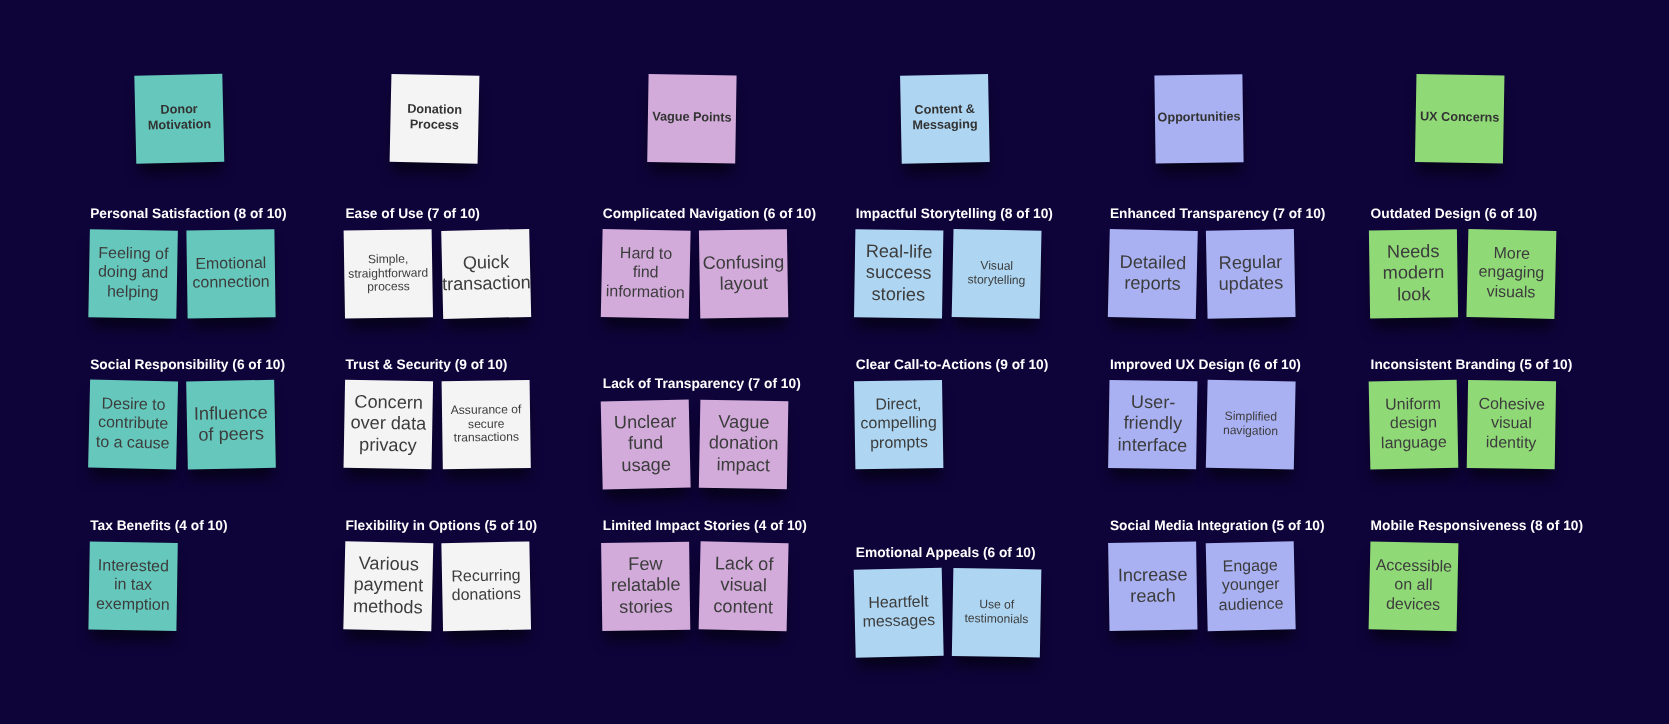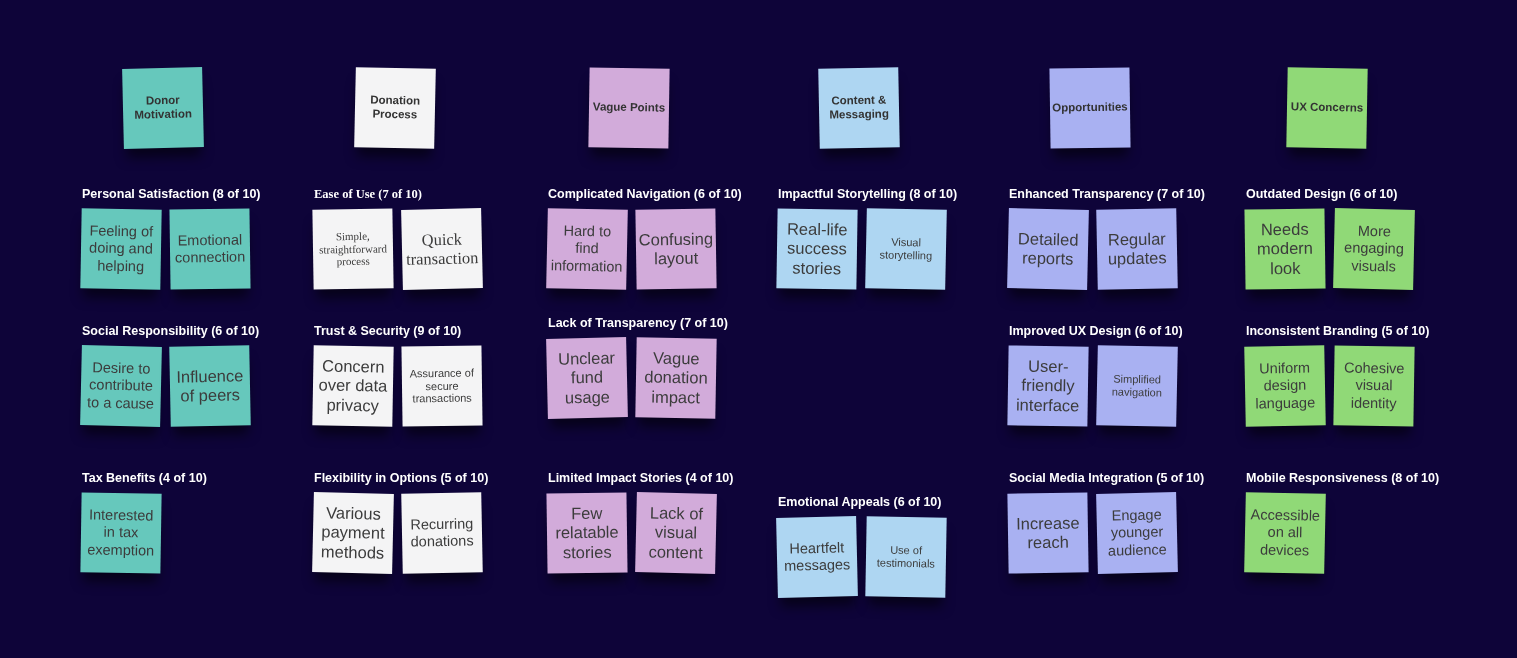--- a/index.html
+++ b/index.html
@@ -71,21 +71,21 @@
           <div class="sticky note fs-md" style="background: rgb(102, 200, 188); transform: rotate(0.9deg);">
     <span>Interested in tax exemption</span>
   </div>
         </div>
   </div>
     </section>
     <section class="column" style="left: 313px;">
     <div class="sticky header-note" style="background: rgb(244, 244, 245); transform: rotate(1.2deg);">
       <span>Donation Process</span>
     </div>
-  <div class="group" style="top: 187px; font-family: Liberation Serif, serif;">
+  <div class="group" style="top: 187px;">
     <div class="group-label">Ease of Use (7 of 10)</div>
     <div class="notes">
           <div class="sticky note fs-sm" style="background: rgb(244, 244, 245); transform: rotate(-0.9deg);">
     <span>Simple, straightforward process</span>
   </div>
           <div class="sticky note fs-lg" style="background: rgb(244, 244, 245); transform: rotate(-1.3deg);">
     <span>Quick transaction</span>
   </div>
         </div>
   </div>
@@ -120,21 +120,21 @@
     <div class="group-label">Complicated Navigation (6 of 10)</div>
     <div class="notes">
           <div class="sticky note fs-md" style="background: rgb(210, 171, 218); transform: rotate(1.2deg);">
     <span>Hard to find information</span>
   </div>
           <div class="sticky note fs-lg" style="background: rgb(210, 171, 218); transform: rotate(-0.9deg);">
     <span>Confusing layout</span>
   </div>
         </div>
   </div>
-      <div class="group" style="top: 316px;">
+      <div class="group" style="top: 342px;">
     <div class="group-label">Lack of Transparency (7 of 10)</div>
     <div class="notes">
           <div class="sticky note fs-lg" style="background: rgb(210, 171, 218); transform: rotate(-1.3deg);">
     <span>Unclear fund usage</span>
   </div>
           <div class="sticky note fs-lg" style="background: rgb(210, 171, 218); transform: rotate(1deg);">
     <span>Vague donation impact</span>
   </div>
         </div>
   </div>
@@ -158,20 +158,28 @@
     <div class="group-label">Impactful Storytelling (8 of 10)</div>
     <div class="notes">
           <div class="sticky note fs-lg" style="background: rgb(174, 214, 242); transform: rotate(0.9deg);">
     <span>Real-life success stories</span>
   </div>
           <div class="sticky note fs-sm" style="background: rgb(174, 214, 242); transform: rotate(1.2deg);">
     <span>Visual storytelling</span>
   </div>
         </div>
   </div>
+      <div class="group" style="top: 324px;">
+    <div class="group-label">Clear Call-to-Actions (9 of 10)</div>
+    <div class="notes">
+          <div class="sticky note fs-md" style="background: rgb(174, 214, 242); transform: rotate(-0.9deg);">
+    <span>Direct, compelling prompts</span>
+  </div>
+        </div>
+  </div>
       <div class="group" style="top: 471px; margin-top: 24px;">
     <div class="group-label">Emotional Appeals (6 of 10)</div>
     <div class="notes">
           <div class="sticky note fs-md" style="background: rgb(174, 214, 242); transform: rotate(-1.3deg);">
     <span>Heartfelt messages</span>
   </div>
           <div class="sticky note fs-sm" style="background: rgb(174, 214, 242); transform: rotate(1deg);">
     <span>Use of testimonials</span>
   </div>
         </div>

